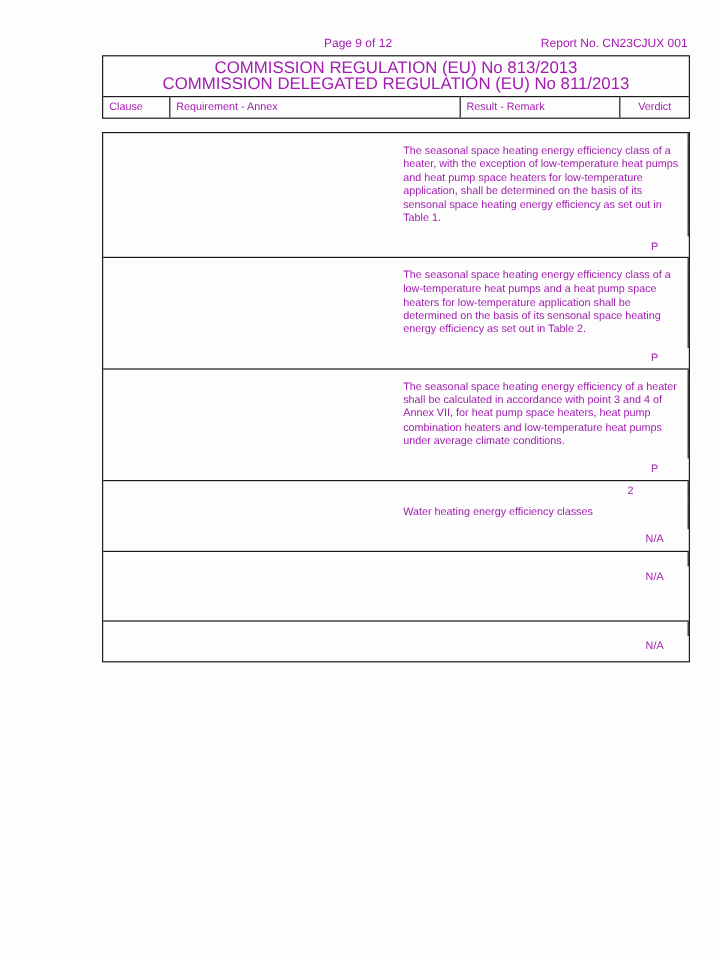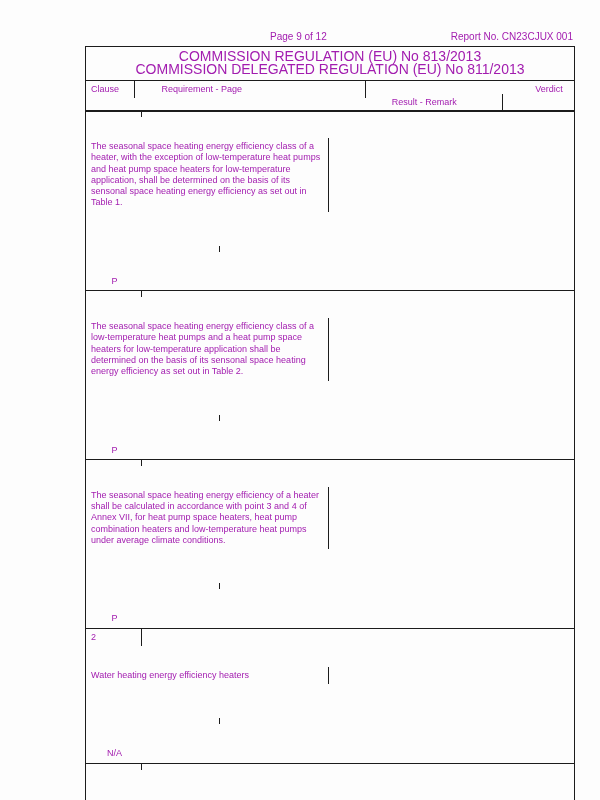--- a/index.html
+++ b/index.html
@@ -42,33 +42,32 @@
     padding: 3px 0 4px 0;
     border-bottom: 1.5px solid #1c1c1c;
     text-align: center;
   }
   .title-line {
     font-size: 14px;
     line-height: 13px;
   }
   .cols-row, .brow {
     display: flex;
-    align-items: flex-start;
-    gap: 21px;
+    align-items: flex-end;
   }
   .cell {
     box-sizing: border-box;
     border-right: 1.5px solid #1c1c1c;
     padding: 3px 5px 3px 5px;
     font-size: 9px;
     line-height: 11.3px;
   }
   .c-clause  { width: 56px; }
   .c-req     { width: 243px; }
-  .c-result  { width: 134px; margin-top: 13px; }
+  .c-result  { width: 134px; }
   .c-verdict { width: 57px; border-right: none; text-align: center; }
   .body-table {
     position: absolute;
     top: 110px;
     left: 85px;
     width: 490px;
     box-sizing: border-box;
     border: 1.5px solid #1c1c1c;
   }
   .brow {
@@ -93,21 +92,21 @@
   <span class="meta-page-label">Page 9 of 12</span>
   <span class="meta-report-label">Report No. CN23CJUX 001</span>
 
   <div class="header-table">
     <div class="header-titles">
       <div class="title-line">COMMISSION REGULATION (EU) No 813/2013</div>
       <div class="title-line">COMMISSION DELEGATED REGULATION (EU) No 811/2013</div>
     </div>
     <div class="cols-row">
       <div class="cell c-clause">Clause</div>
-      <div class="cell c-req">Requirement - Page</div>
+      <div class="cell c-req">Requirement - Annex</div>
       <div class="cell c-result">Result - Remark</div>
       <div class="cell c-verdict">Verdict</div>
     </div>
   </div>
 
   <div class="body-table">
     <div class="brow">
       <div class="cell c-clause"></div>
       <div class="cell c-req">The seasonal space heating energy efficiency class of a heater, with the exception of low-temperature heat pumps and heat pump space heaters for low-temperature application, shall be determined on the basis of its sensonal space heating energy efficiency as set out in Table 1.</div>
       <div class="cell c-result"></div>
@@ -120,21 +119,21 @@
       <div class="cell c-verdict">P</div>
     </div>
     <div class="brow">
       <div class="cell c-clause"></div>
       <div class="cell c-req">The seasonal space heating energy efficiency of a heater shall be calculated in accordance with point 3 and 4 of Annex VII, for heat pump space heaters, heat pump combination heaters and low-temperature heat pumps under average climate conditions.</div>
       <div class="cell c-result"></div>
       <div class="cell c-verdict">P</div>
     </div>
     <div class="brow">
       <div class="cell c-clause">2</div>
-      <div class="cell c-req">Water heating energy efficiency heaters</div>
+      <div class="cell c-req">Water heating energy efficiency classes</div>
       <div class="cell c-result"></div>
       <div class="cell c-verdict">N/A</div>
     </div>
     <div class="brow">
       <div class="cell c-clause"></div>
       <div class="cell c-result"></div>
       <div class="cell c-verdict">N/A</div>
     </div>
     <div class="brow">
       <div class="cell c-clause"></div>

